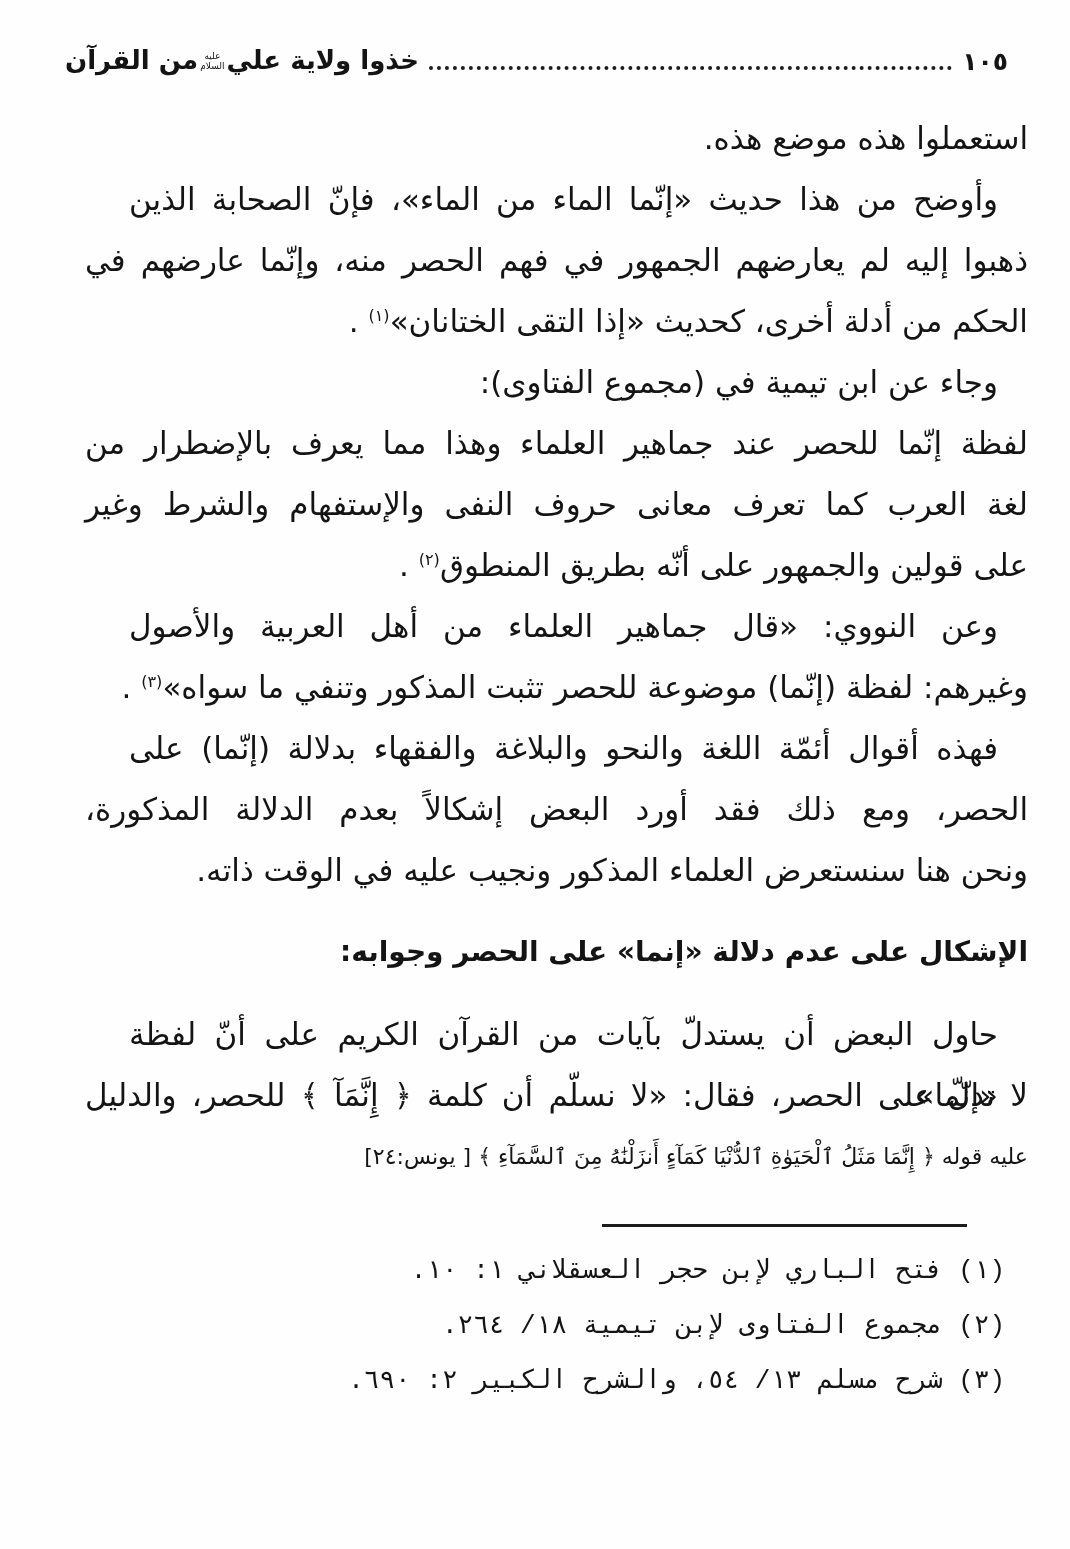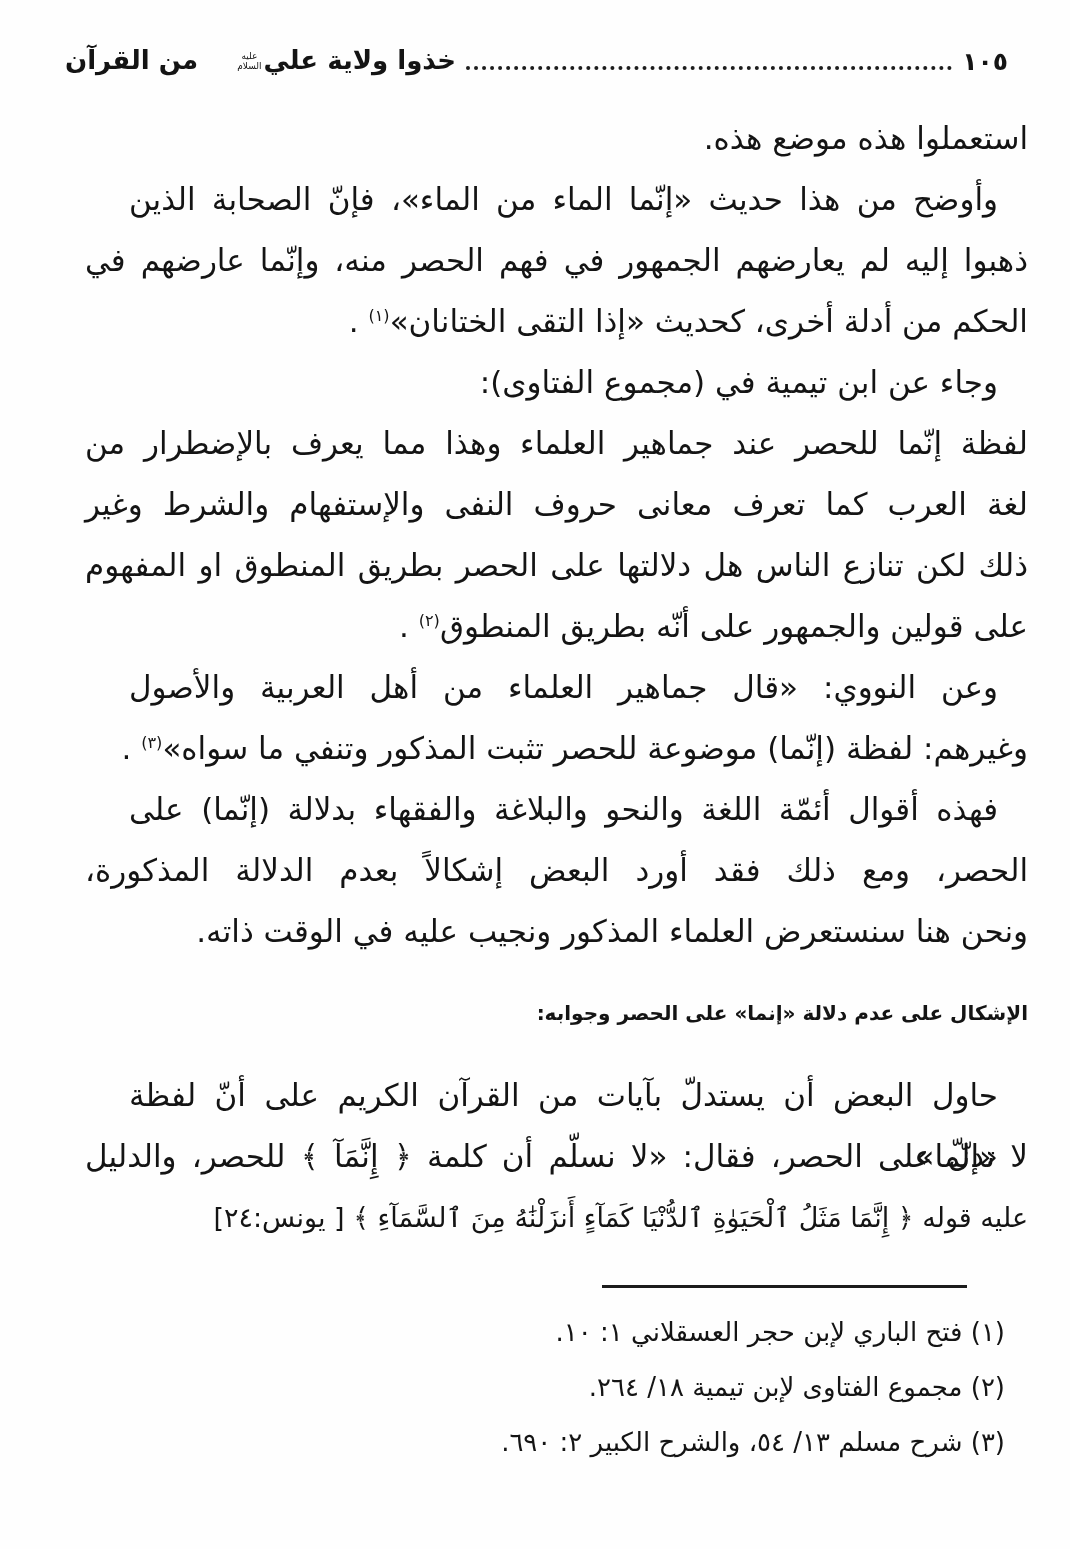--- a/index.html
+++ b/index.html
@@ -19,38 +19,38 @@
     font-weight:700; font-size:25px; line-height:1.6;
   }
   .pnum { flex:0 0 auto; letter-spacing:2px; }
   .leader { flex:1 1 auto; border-bottom:4px dotted #1d1d1d; margin:0 10px 12px 10px; }
   .ptitle { flex:0 0 auto; font-size:26px; }
   .hon {
     display:inline-flex; flex-direction:column; align-items:center;
     font-size:9px; font-weight:400; line-height:1.05;
     vertical-align:super; margin:0 2px;
   }
-  .hon i { font-style:normal;margin-left:37px; }
+  .hon i { font-style:normal; }
 
   
   .bodytext { padding:26px 42px 0 85px; font-size:31px; line-height:61px; }
   .bline { height:61px; }
   .bline.full { text-align:justify; text-align-last:justify; }
   .bline.short { text-align:right; }
   .bline.indent { padding-right:30px;margin-left:44px; }
-  .bline.small { font-size:27px; }
+  .bline.small { font-size:22px; }
   .bline sup { font-size:0.52em; line-height:0; vertical-align:super; }
 
   .heading {
-    font-size:20px; font-weight:700; text-align:right;
+    font-size:28px; font-weight:700; text-align:right;
     line-height:62px; margin:20px 0 21px 0;
   }
 
   
-  .footnotes { padding:0 65px 0 110px; }
+  .footnotes { padding:0 65px 0 110px;font-family:Liberation Mono, monospace; }
   .fsep { width:365px; height:3px; background:#1c1c1c; margin:37px 38px 17px 0; }
   .fnote { font-size:26px; line-height:55px; text-align:right; }
 </style>
 </head>
 <body>
 
 <div class="page">
 
   <header class="pagehead">
     <span class="pnum">١٠٥</span>
@@ -63,21 +63,20 @@
 
   <main class="bodytext">
     <div id="lines-top">
         <div class="bline short"><span>استعملوا هذه موضع هذه.</span></div>
         <div class="bline full indent"><span>وأوضح من هذا حديث «إنّما الماء من الماء»، فإنّ الصحابة الذين</span></div>
         <div class="bline full"><span>ذهبوا إليه لم يعارضهم الجمهور في فهم الحصر منه، وإنّما عارضهم في</span></div>
         <div class="bline short"><span>الحكم من أدلة أخرى، كحديث «إذا التقى الختانان»</span><sup>(١)</sup><span> .</span></div>
         <div class="bline short indent"><span>وجاء عن ابن تيمية في (مجموع الفتاوى):</span></div>
         <div class="bline full"><span>لفظة إنّما للحصر عند جماهير العلماء وهذا مما يعرف بالإضطرار من</span></div>
         <div class="bline full"><span>لغة العرب كما تعرف معانى حروف النفى والإستفهام والشرط وغير</span></div>
-        <div class="bline full"><span>ذلك لكن تنازع الناس هل دلالتها على الحصر بطريق المنطوق او المفهوم</span></div>
         <div class="bline short"><span>على قولين والجمهور على أنّه بطريق المنطوق</span><sup>(٢)</sup><span> .</span></div>
         <div class="bline full indent"><span>وعن النووي: «قال جماهير العلماء من أهل العربية والأصول</span></div>
         <div class="bline short"><span>وغيرهم: لفظة (إنّما) موضوعة للحصر تثبت المذكور وتنفي ما سواه»</span><sup>(٣)</sup><span> .</span></div>
         <div class="bline full indent"><span>فهذه أقوال أئمّة اللغة والنحو والبلاغة والفقهاء بدلالة (إنّما) على</span></div>
         <div class="bline full"><span>الحصر، ومع ذلك فقد أورد البعض إشكالاً بعدم الدلالة المذكورة،</span></div>
         <div class="bline short"><span>ونحن هنا سنستعرض العلماء المذكور ونجيب عليه في الوقت ذاته.</span></div>
       </div>
     <h2 class="heading">الإشكال على عدم دلالة «إنما» على الحصر وجوابه:</h2>
     <div id="lines-bottom">
         <div class="bline full indent"><span>حاول البعض أن يستدلّ بآيات من القرآن الكريم على أنّ لفظة «إنّما»</span></div>

